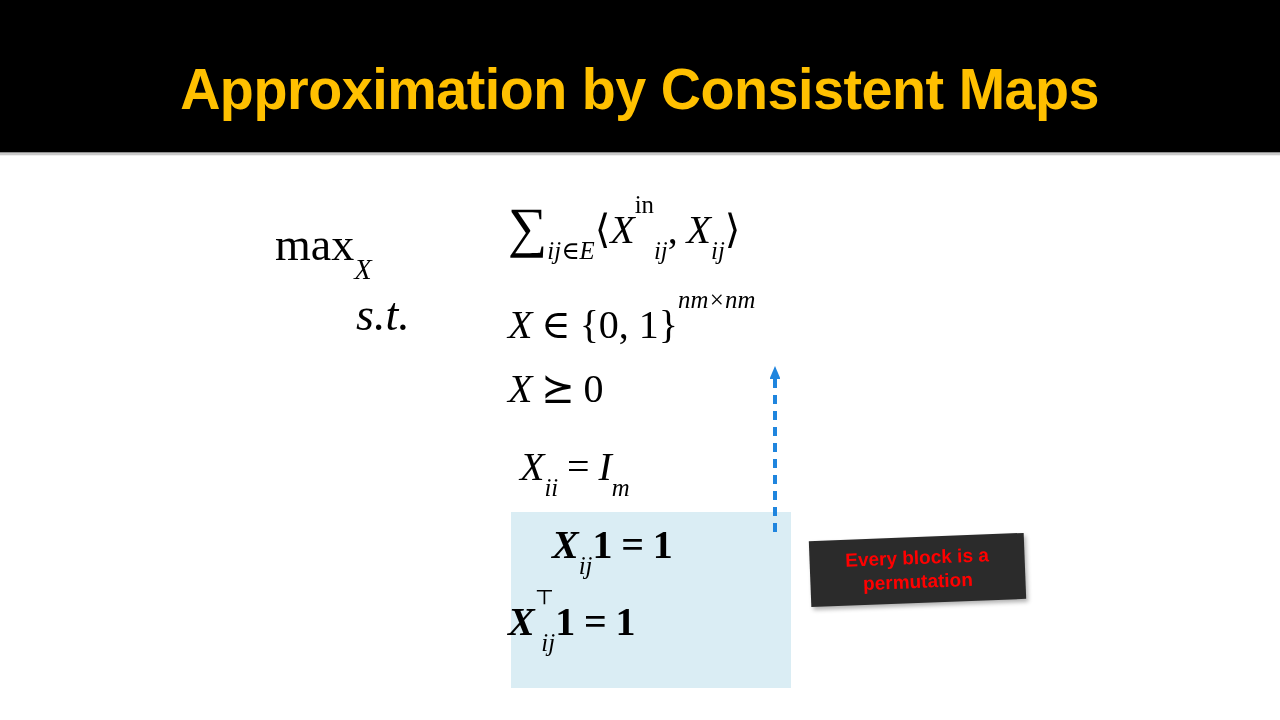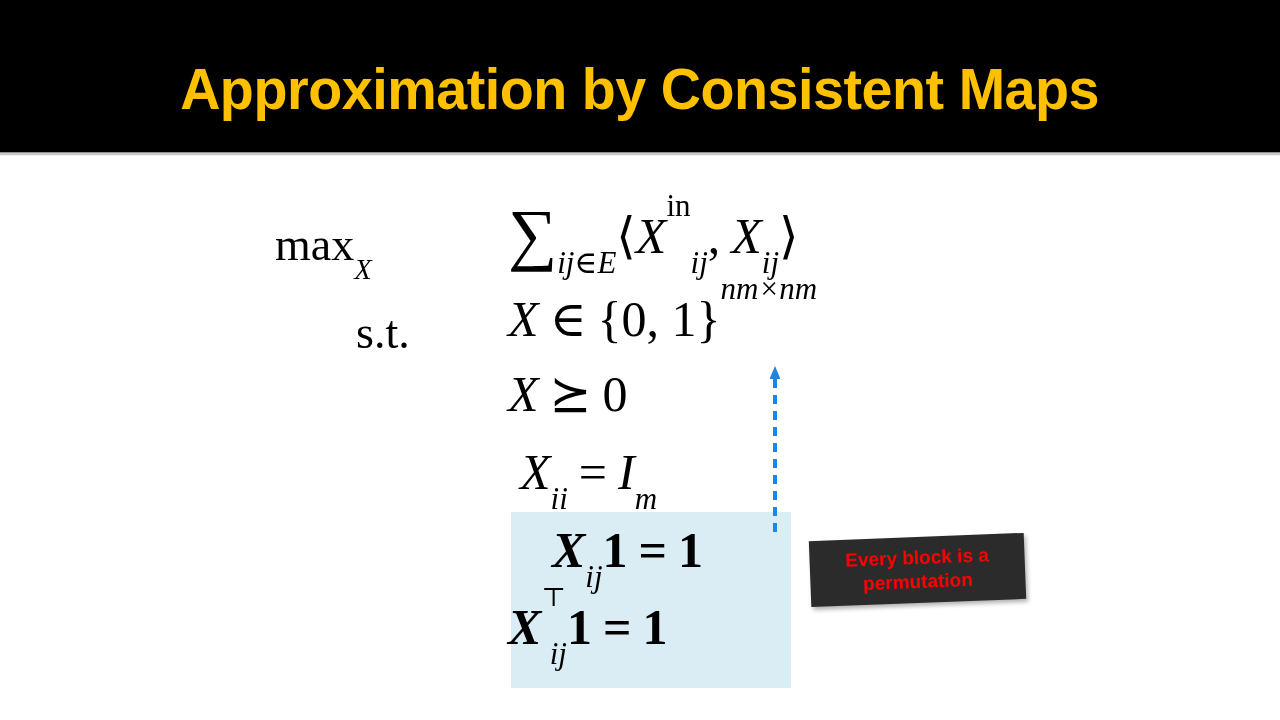--- a/index.html
+++ b/index.html
@@ -88,21 +88,21 @@
     position: absolute;
     font-family: "Liberation Serif", "DejaVu Serif", serif;
     font-size: 46px;
     color: #000000;
     white-space: nowrap;
   }
 
   .eq-body {
     position: absolute;
     font-family: "Liberation Serif", "DejaVu Serif", serif;
-    font-size: 50px;
+    font-size: 40px;
     color: #000000;
     white-space: nowrap;
   }
 
   
   .mi { font-style: italic; }
   .mup { font-style: normal; }
   .mbold { font-weight: bold; font-style: normal; }
 
   
@@ -120,22 +120,22 @@
     position: relative;
     top: 0.06em;
   }
   .medsp  { display: inline-block; width: 0.22em; }
 
   
   #row-objective-label { left: 275px; top: 218px; }
   #row-objective-body  { left: 508px; top: 206px; }
 
   
-  #row-binary-label { left: 356px; top: 306px; }
-  #row-binary-body  { left: 508px; top: 290px; }
+  #row-binary-label { left: 356px; top: 288px; font-style: italic; }
+  #row-binary-body  { left: 508px; top: 301px; }
 
   
   #row-psd-body { left: 508px; top: 365px; text-align: right; }
 
   
   #row-diag-body { left: 508px; top: 443px; margin-left: 12px; }
 
   
   #row-rowsum-body { left: 508px; top: 521px; margin-left: 44px; }
 

